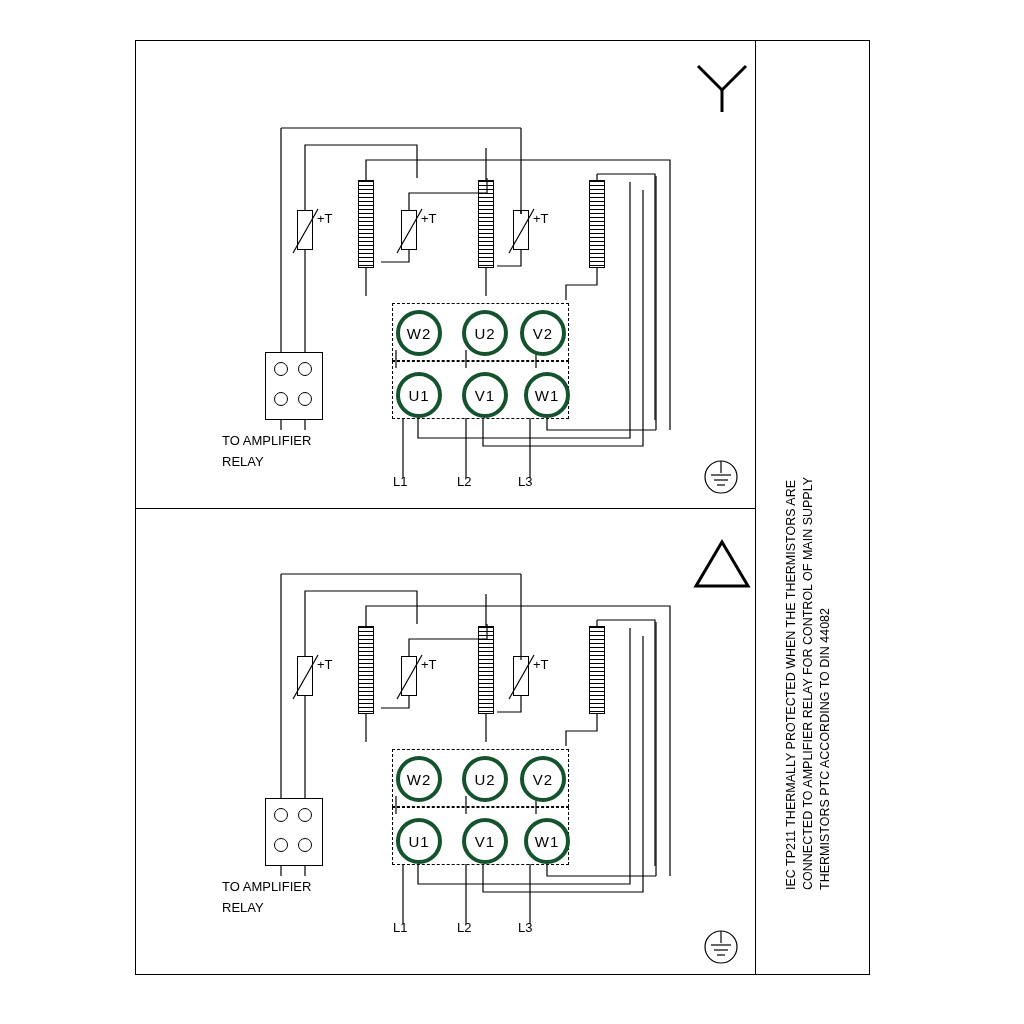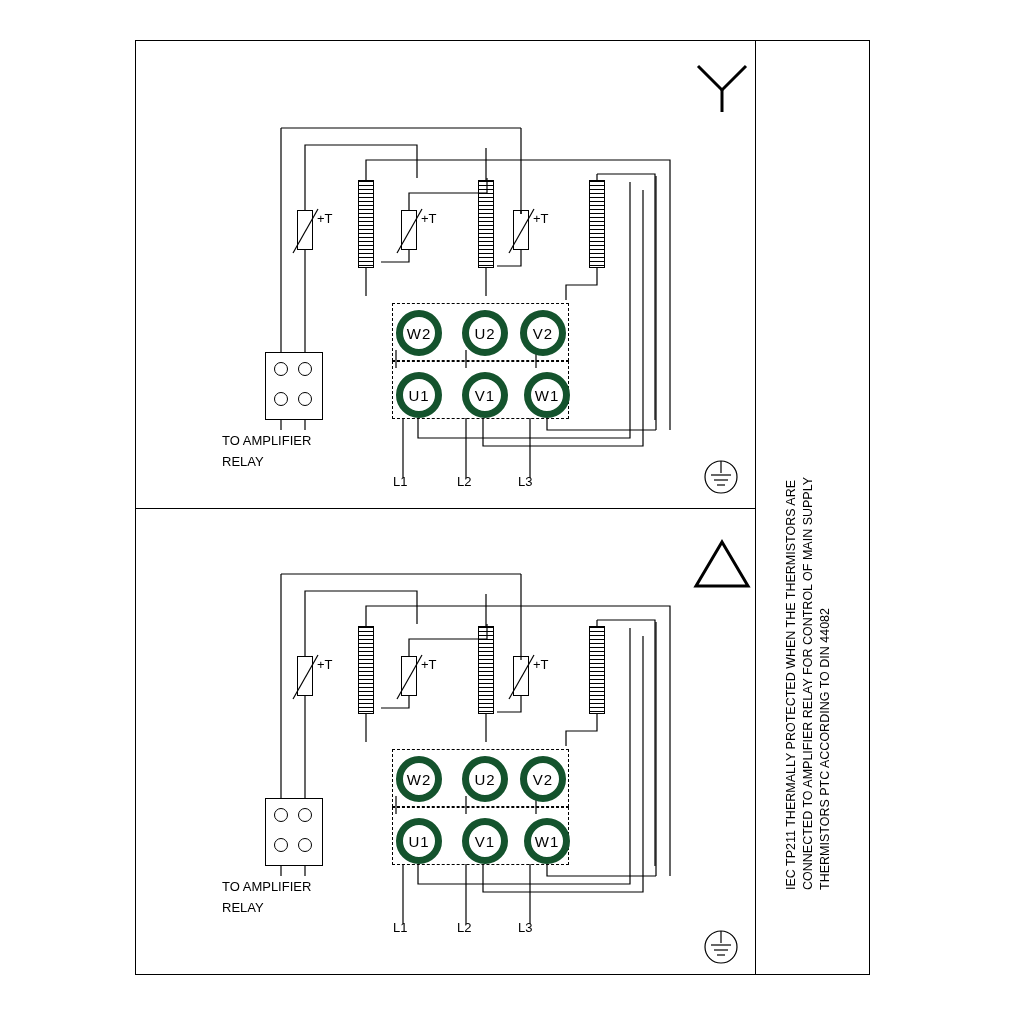--- a/index.html
+++ b/index.html
@@ -27,21 +27,21 @@
   }
   .label {
     position: absolute;
     font-size: 13px;
     color: #000;
     white-space: pre;
     font-family: "Liberation Sans", sans-serif;
   }
   .term {
     position: absolute;
-    border: 7px solid #14532d;
+    border: 4px solid #14532d;
     border-radius: 50%;
     box-sizing: border-box;
     display: flex;
     align-items: center;
     justify-content: center;
     font-size: 15px;
     letter-spacing: 1px;
     background: #fff;
   }
   .dashbox {

